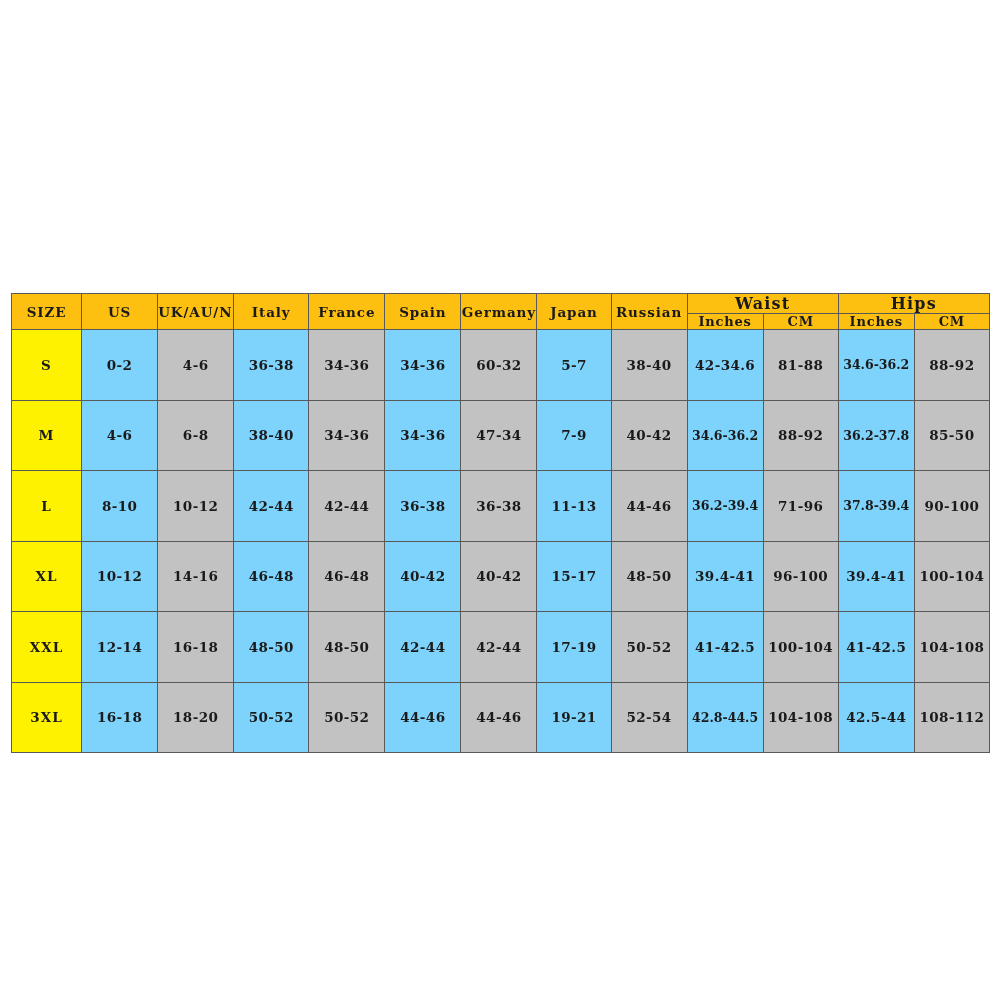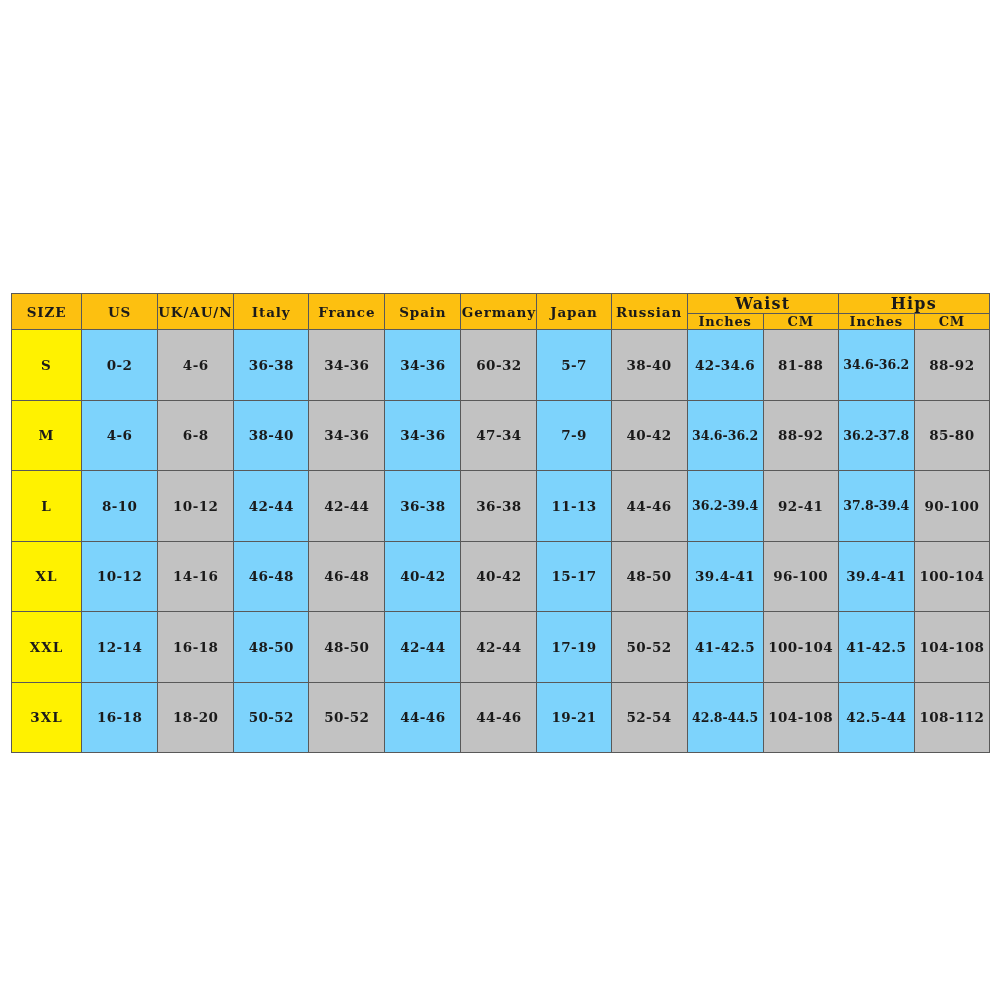--- a/index.html
+++ b/index.html
@@ -127,34 +127,34 @@
           <td class="col-gray">6-8</td>
           <td class="col-white">38-40</td>
           <td class="col-gray">34-36</td>
           <td class="col-white">34-36</td>
           <td class="col-gray">47-34</td>
           <td class="col-white">7-9</td>
           <td class="col-gray">40-42</td>
           <td class="col-white tight">34.6-36.2</td>
           <td class="col-gray">88-92</td>
           <td class="col-white tight">36.2-37.8</td>
-          <td class="col-gray">85-80</td>
+          <td class="col-gray">85-50</td>
         </tr>
         <tr>
           <td class="size-cell">L</td>
           <td class="col-white">8-10</td>
           <td class="col-gray">10-12</td>
           <td class="col-white">42-44</td>
           <td class="col-gray">42-44</td>
           <td class="col-white">36-38</td>
           <td class="col-gray">36-38</td>
           <td class="col-white">11-13</td>
           <td class="col-gray">44-46</td>
           <td class="col-white tight">36.2-39.4</td>
-          <td class="col-gray">92-41</td>
+          <td class="col-gray">71-96</td>
           <td class="col-white tight">37.8-39.4</td>
           <td class="col-gray">90-100</td>
         </tr>
         <tr>
           <td class="size-cell">XL</td>
           <td class="col-white">10-12</td>
           <td class="col-gray">14-16</td>
           <td class="col-white">46-48</td>
           <td class="col-gray">46-48</td>
           <td class="col-white">40-42</td>

